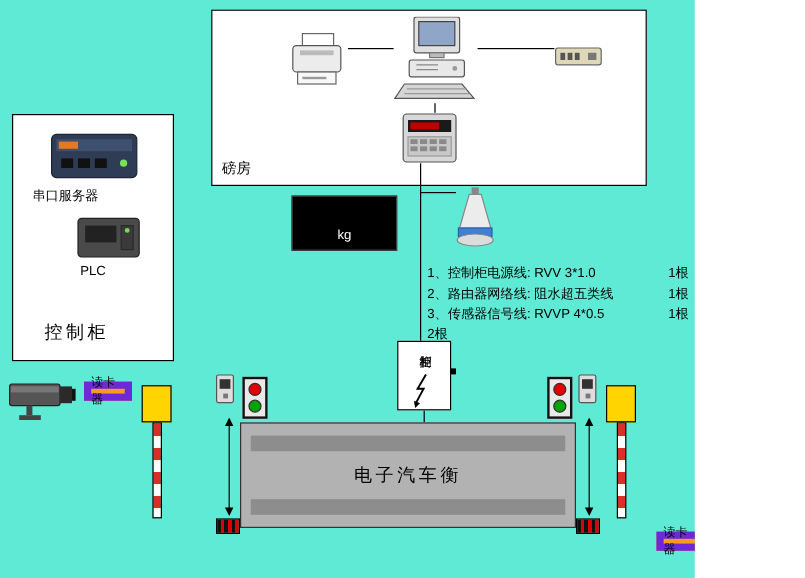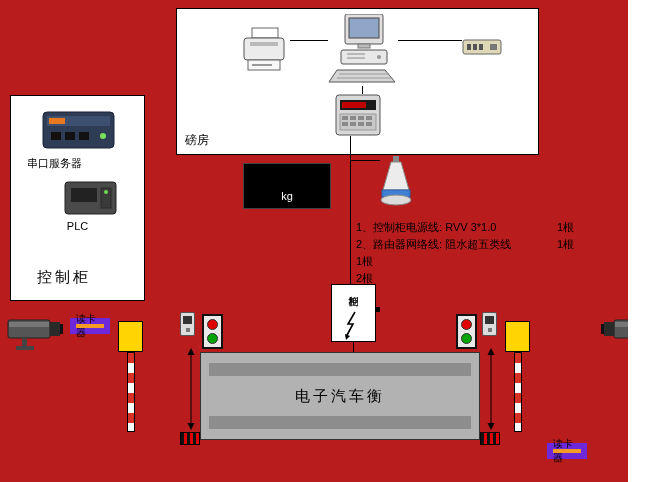--- a/index.html
+++ b/index.html
@@ -1,17 +1,17 @@
 <!DOCTYPE html>
 <html><head>
 <meta charset="utf-8">
 <style>
   * { margin:0; padding:0; box-sizing:border-box; }
   body { background:#fff; font-family:"Liberation Sans","DejaVu Sans",sans-serif; color:#000; }
-  .canvas { position:relative; width:628px; height:482px; background:#b91c1c; overflow:hidden; }
+  .canvas { position:relative; width:579px; height:482px; background:#5eead4; overflow:hidden; }
   .abs { position:absolute; }
   .outline { border:1px solid #000; background:#fff; }
   .hline { position:absolute; border-top:1px solid #000; height:0; }
   .vline { position:absolute; border-left:1px solid #000; width:0; }
   .lbl { position:absolute; font-size:12px; white-space:nowrap; }
 
   
   .weigh-room { left:176px; top:8px; width:363px; height:147px; }
   .weigh-room .room-label { left:8px; bottom:5px; top:auto; }
 
@@ -187,20 +187,21 @@
   <div class="abs cables">
     <div class="row">
       <span>1、控制柜电源线: RVV 3*1.0</span>
       <span>1根</span>
     </div>
     <div class="row">
       <span>2、路由器网络线: 阻水超五类线</span>
       <span>1根</span>
     </div>
     <div class="row">
+      <span>3、传感器信号线: RVVP 4*0.5</span>
       <span>1根</span>
     </div>
     <div class="row">
       <span>2根</span>
     </div>
   </div>
 
   <div class="abs outline field-cab">
     <span class="vtext">控制柜</span>
     <span class="knob"></span>

